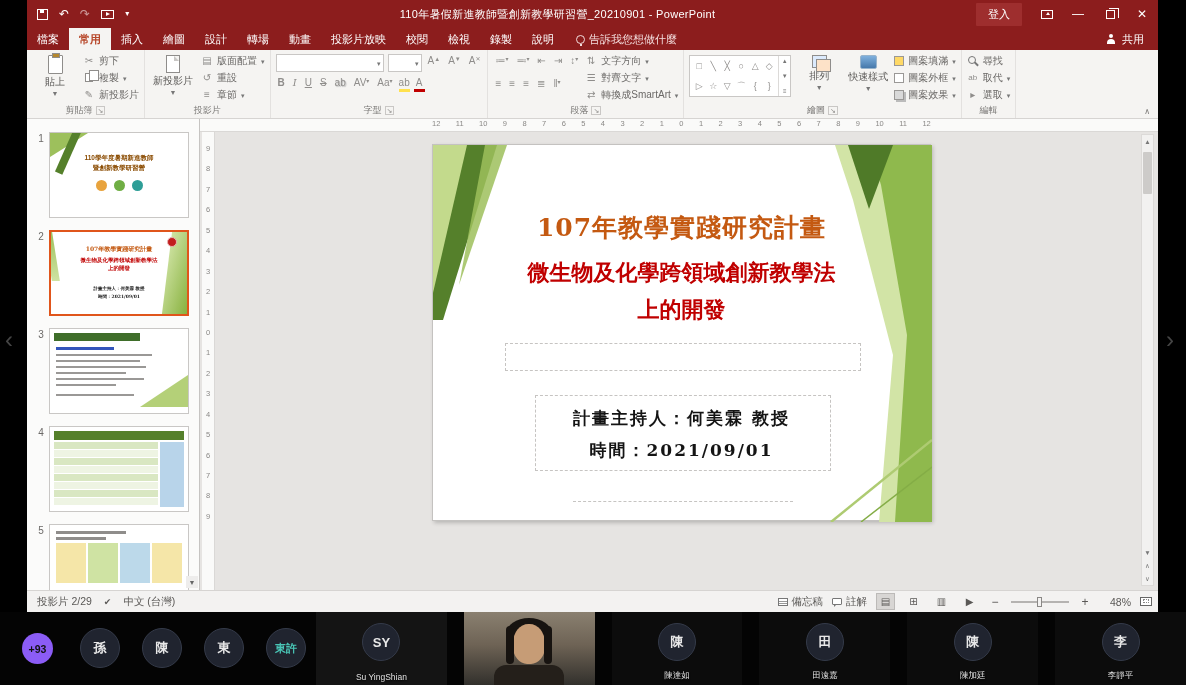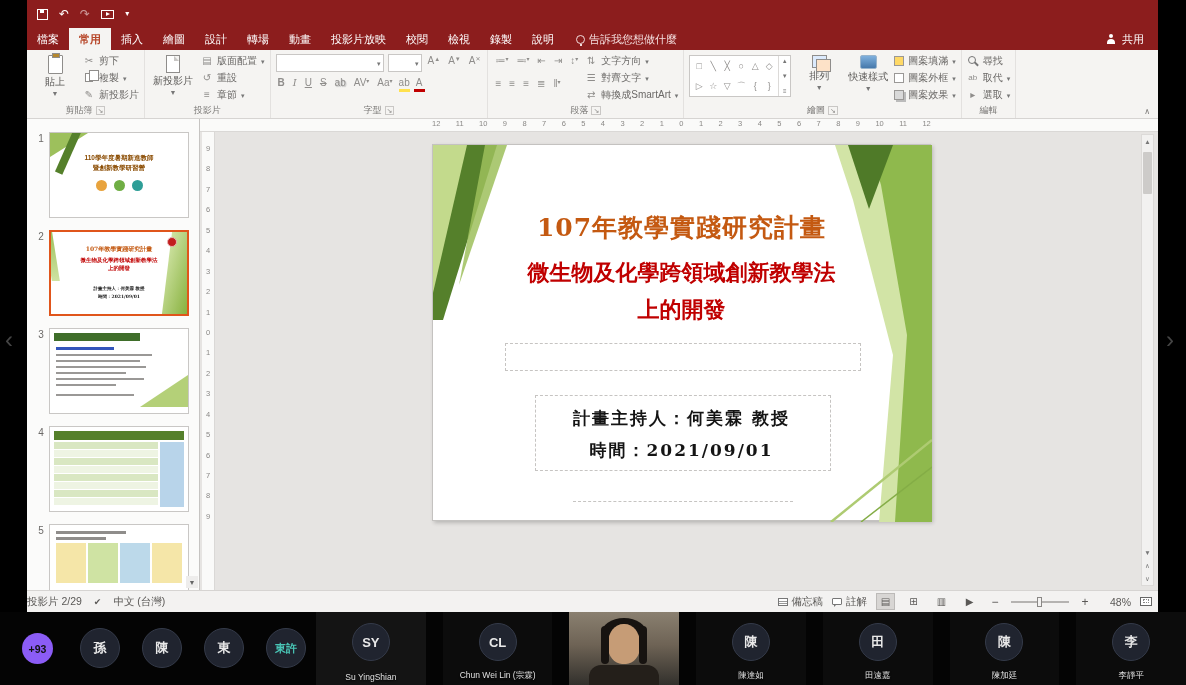--- a/index.html
+++ b/index.html
@@ -139,21 +139,21 @@
   .logo-bot{position:absolute;bottom:6px;left:0;right:0;text-align:center;font-size:4.5px;font-weight:bold;color:#c21d1d;transform:scale(.9)}
 
   .vscroll{position:absolute;right:4px;top:2px;bottom:4px;width:13px;background:#f2f1f0;border:1px solid #dcdad8;display:flex;flex-direction:column;align-items:center;font-size:6.5px;color:#777}
   .vs-btn{height:13px;display:flex;align-items:center;justify-content:center;width:100%;cursor:pointer}
   .vs-track{flex:1;width:100%;position:relative}
   .vs-thumb{position:absolute;top:4px;left:1px;right:1px;height:42px;background:#cdcbc9;border-radius:1px;cursor:grab}
   .notes{height:62px;background:#fcfcfc;border-top:1px solid #d8d6d4;font-size:11px;color:#7a7876;padding:10px 0 0 42px;cursor:text}
 
   
   .statusbar{position:absolute;left:0;right:0;bottom:0;height:22px;background:#f3f2f1;border-top:1px solid #d6d4d2;display:flex;align-items:center;font-size:10.5px;color:#5a5856}
-  .sb-left{display:flex;align-items:center;gap:12px;}
+  .sb-left{display:flex;align-items:center;gap:12px;padding-left:10px}
   .sb-right{margin-left:auto;display:flex;align-items:center;gap:9px;padding-right:6px}
   .sb-item{display:flex;align-items:center;gap:4px;cursor:pointer}
   .ic-notes{display:inline-block;width:10px;height:8px;border:1px solid #777;background:repeating-linear-gradient(#fff 0 1.5px,#999 1.5px 2.5px)}
   .ic-comment{display:inline-block;width:10px;height:7px;border:1px solid #777;border-radius:1px;position:relative;background:#fff}
   .ic-comment:after{content:"";position:absolute;left:1px;bottom:-3px;border-top:3px solid #777;border-right:3px solid transparent}
   .viewbtn{width:19px;height:17px;display:flex;align-items:center;justify-content:center;font-size:10px;color:#5a5856;cursor:pointer}
   .viewbtn.active{background:#d8d6d4;border:1px solid #bcbab8}
   .zoombtn{width:14px;text-align:center;font-size:12px;cursor:pointer}
   .ztrack{width:58px;height:2px;background:#b5b3b1;position:relative;cursor:pointer}
   .zthumb{position:absolute;left:45%;top:-4px;width:5px;height:10px;background:#f3f2f1;border:1px solid #8a8886}
@@ -192,20 +192,32 @@
 
   <div class="app">
 
     <div class="titlebar">
       <div class="qat">
         <span class="ic-save"></span>
         <span class="gl">↶</span>
         <span class="gl dim">↷</span>
         <span class="ic-screen"></span>
         <span class="gl" style="font-size:8px">▾</span>
+      </div>
+      <div class="tb-title">110年暑假新進教師暨創新教學研習營_20210901 - PowerPoint</div>
+      <div class="tb-right">
+        <span class="signin">登入</span>
+        <span class="rdo">
+            <span class="ic-rdo"></span>
+          </span>
+        <span class="winbtn">—</span>
+        <span class="winbtn">
+            <span class="ic-restore"></span>
+          </span>
+        <span class="winbtn">✕</span>
       </div>
     </div>
 
     <div class="tabsbar">
       <span class="tab">檔案</span>
       <span class="tab active">常用</span>
       <span class="tab">插入</span>
       <span class="tab">繪圖</span>
       <span class="tab">設計</span>
       <span class="tab">轉場</span>
@@ -637,24 +649,20 @@
       </div>
     <div class="pcircle hl" style="left:266px;font-size:11px">
         <span>東許</span>
       </div>
 
     <div class="tiles">
       <div class="tile">
         <div class="av">SY</div>
         <div class="pname">Su YingShian</div>
       </div>
-      <div class="tile dark">
-        <div class="av">CL</div>
-        <div class="pname">Chun Wei Lin (宗霖)</div>
-      </div>
       <div class="tile video">
         <div class="v-hair"></div>
         <div class="v-head"></div>
         <div class="v-hairL"></div>
         <div class="v-hairR"></div>
         <div class="v-body"></div>
       </div>
       <div class="tile dark">
         <div class="av">陳</div>
         <div class="pname">陳達如</div>

